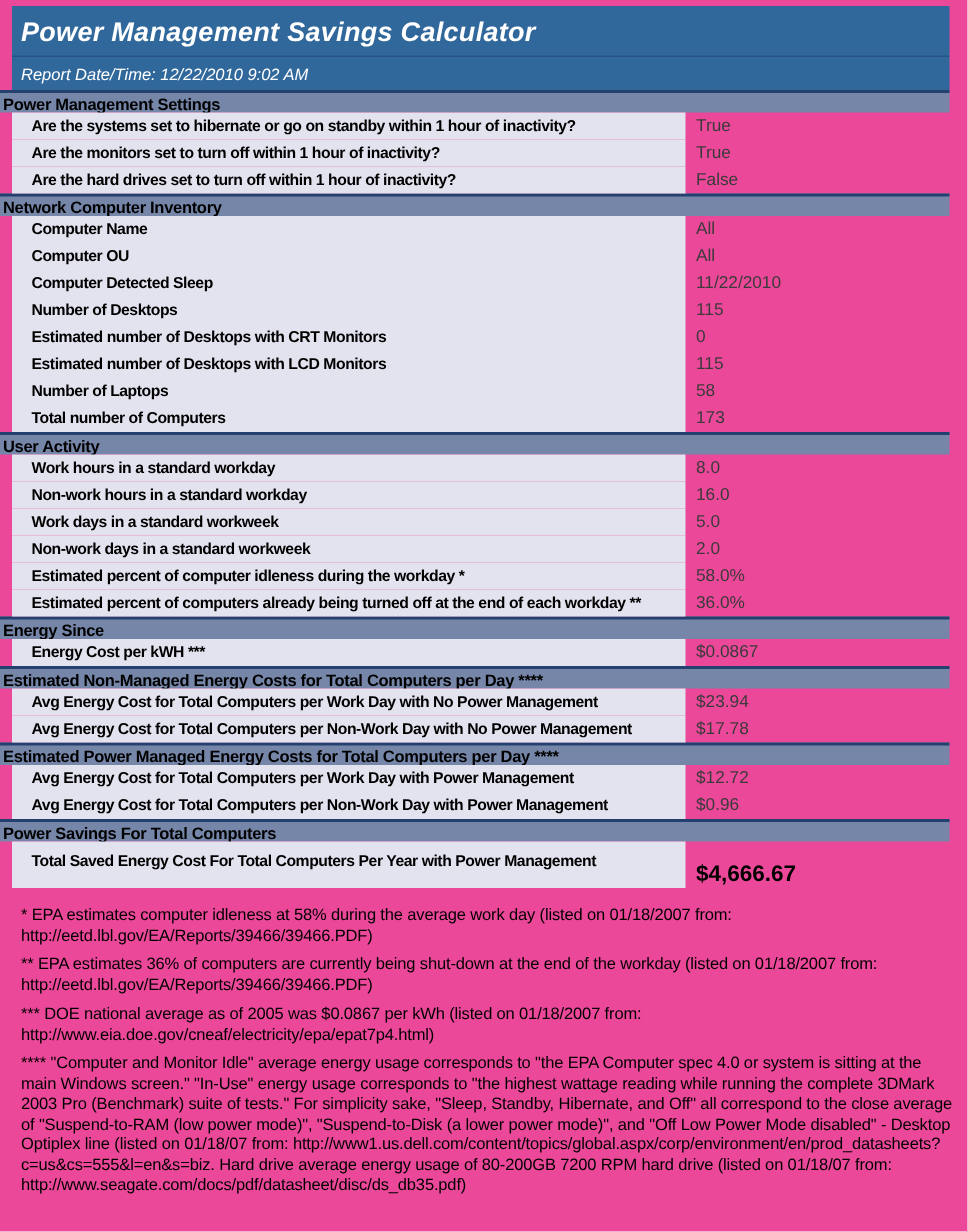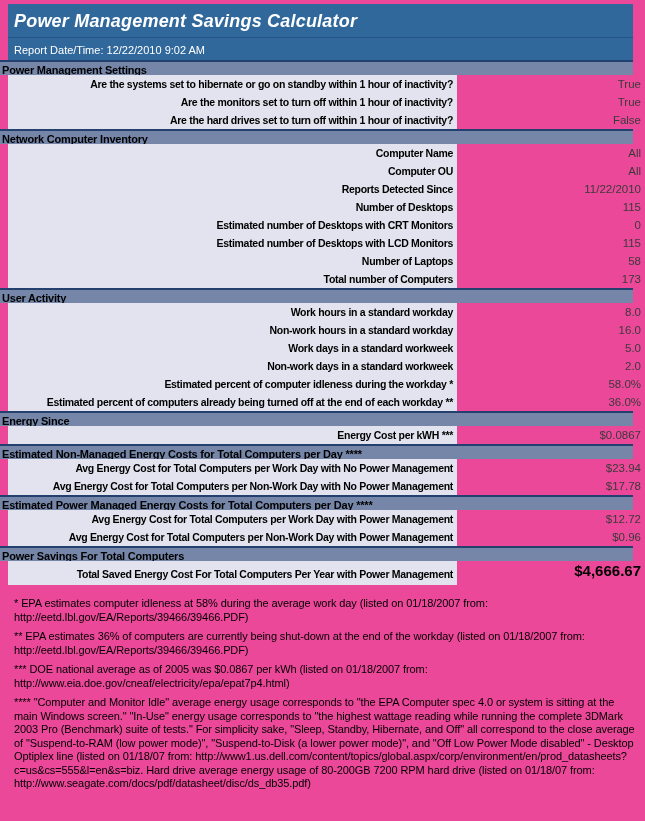--- a/index.html
+++ b/index.html
@@ -11,45 +11,45 @@
   
   .report-header {
     margin:4px 0 0 8px; width:625px; height:56px;
     background:var(--header-blue, #31689c);
   }
   .report-title {
     font-size:18px; font-weight:bold; font-style:italic; color:#fff;
     padding:7px 0 5px 6px; letter-spacing:0.2px;
     border-bottom:1px solid rgba(20,50,90,0.35);
   }
-  .date-row { padding:6px 0 0 6px; font-size:11px; color:#fff; }
+  .date-row { padding:6px 0 0 6px; font-size:11px; color:#fff;font-style:italic; }
   .date-row .date-label { display:inline-block; min-width:86px; }
   
   .section-bar {
     width:633px; height:15px;
     background:var(--bar-bg, #7586a9);
     border-top:2px solid var(--bar-border, #24406e);
     padding:2px 4px 0 2px;
     font-size:11px; font-weight:bold; color:#000; line-height:13px;
     letter-spacing:-0.2px; white-space:nowrap;
   }
-  .data-row { display:flex; width:633px; margin-left:8px;text-align:right; }
+  .data-row { display:flex; width:633px; margin-left:8px; }
   .row-label {
     width:449px; background:var(--label-bg, #e3e3ef);
     padding:3px 4px 2px 13px;
     font-size:10.5px; font-weight:bold; color:#000;
     line-height:13px; letter-spacing:-0.3px; white-space:nowrap;
   }
   .row-value {
     flex:1; padding:3px 0 2px 7px;
     font-size:11.5px; color:#3a3a3a; line-height:13px; white-space:nowrap;
   }
   .data-row.big .row-label { padding-top:7px; padding-bottom:4px; }
   .data-row.big .row-value {
-    font-size:15px; font-weight:bold; color:#000; padding-top:2px; line-height:15px;
+    font-size:15px; font-weight:bold; color:#000; padding-top:14px; line-height:15px;
   }
   
   .report-footnotes { margin:12px 0 0 14px; width:622px; }
   .footnote {
     font-size:11px; line-height:13.5px; color:#000;
     letter-spacing:-0.1px; overflow-wrap:break-word; margin-bottom:6px;
   }
 </style>
 </head>
 <body>
@@ -85,21 +85,21 @@
         <div class="section-bar">Network Computer Inventory</div>
         <div class="data-row">
           <div class="row-label">Computer Name</div>
           <div class="row-value">All</div>
         </div>
         <div class="data-row">
           <div class="row-label">Computer OU</div>
           <div class="row-value">All</div>
         </div>
         <div class="data-row">
-          <div class="row-label">Reports Detected Since</div>
+          <div class="row-label">Computer Detected Sleep</div>
           <div class="row-value">11/22/2010</div>
         </div>
         <div class="data-row">
           <div class="row-label">Number of Desktops</div>
           <div class="row-value">115</div>
         </div>
         <div class="data-row">
           <div class="row-label">Estimated number of Desktops with CRT Monitors</div>
           <div class="row-value">0</div>
         </div>

